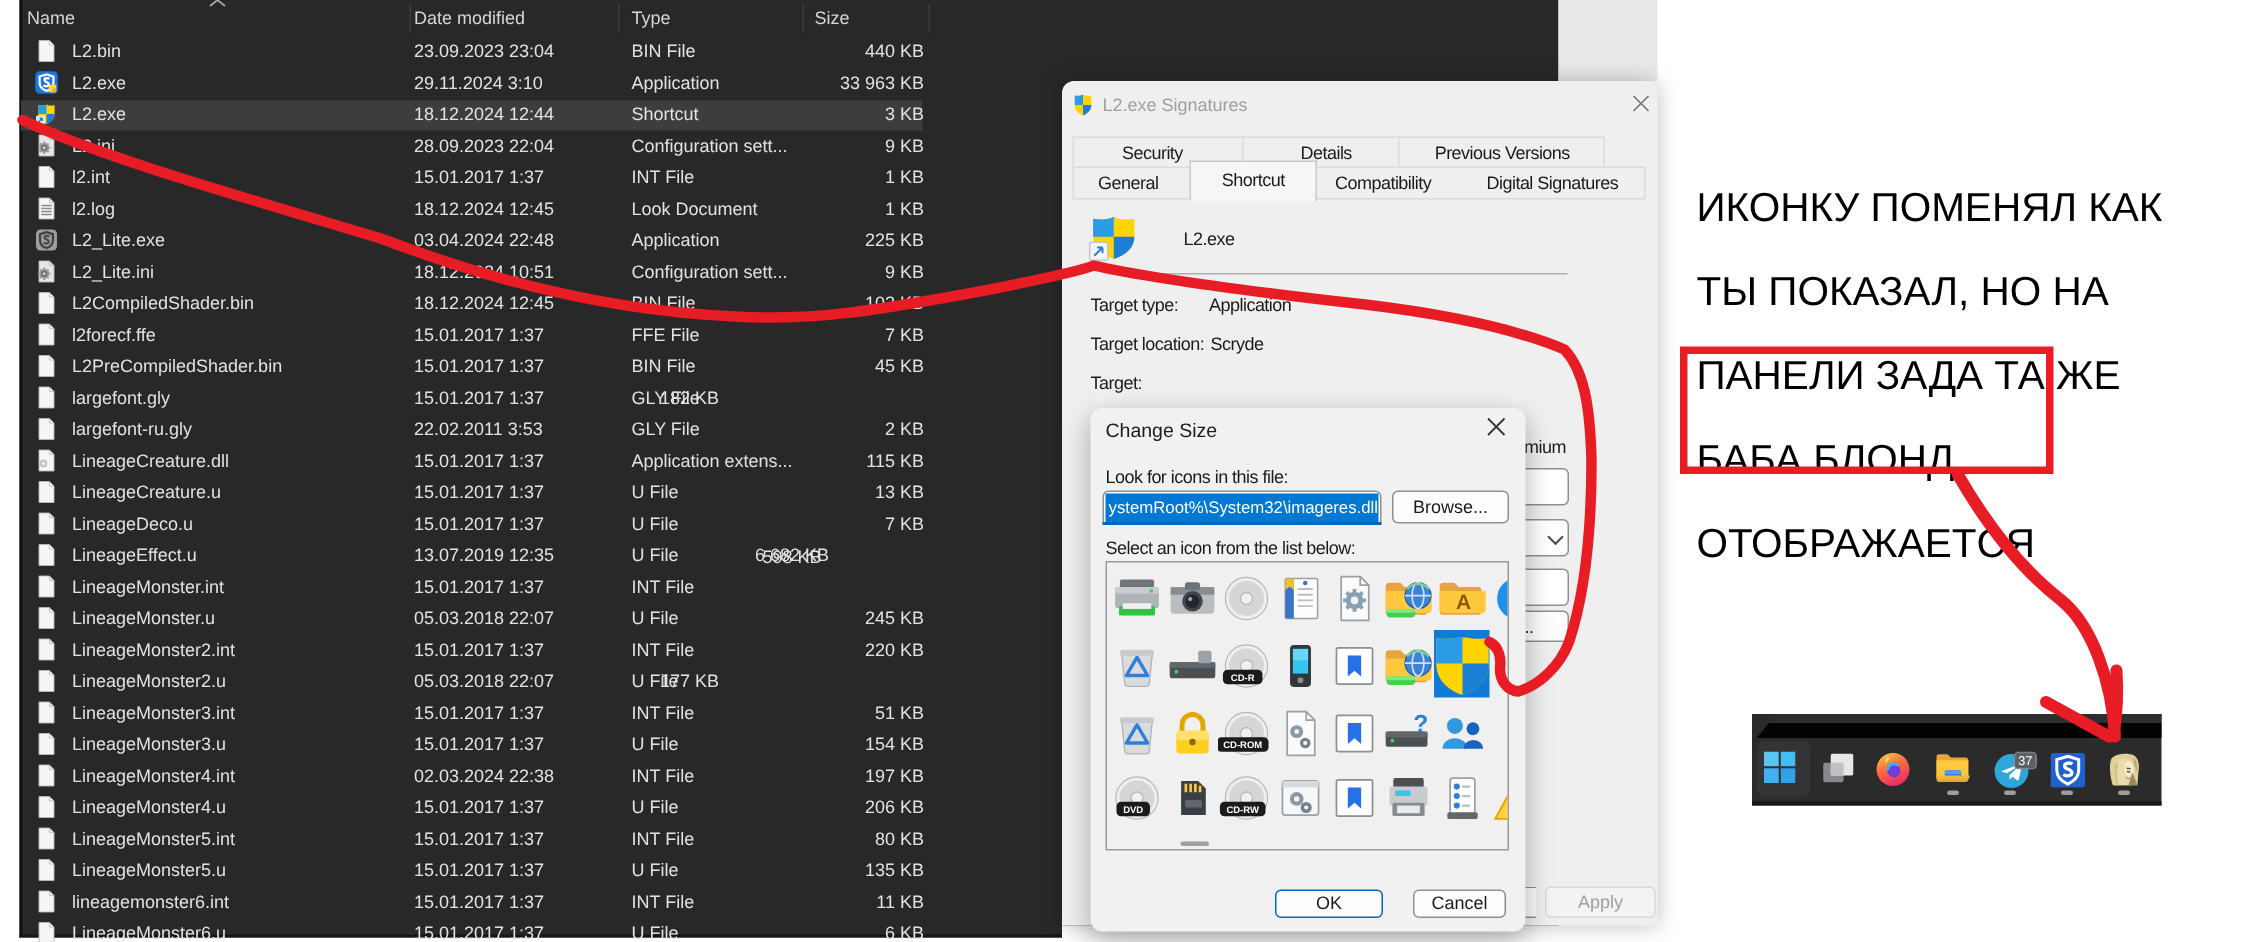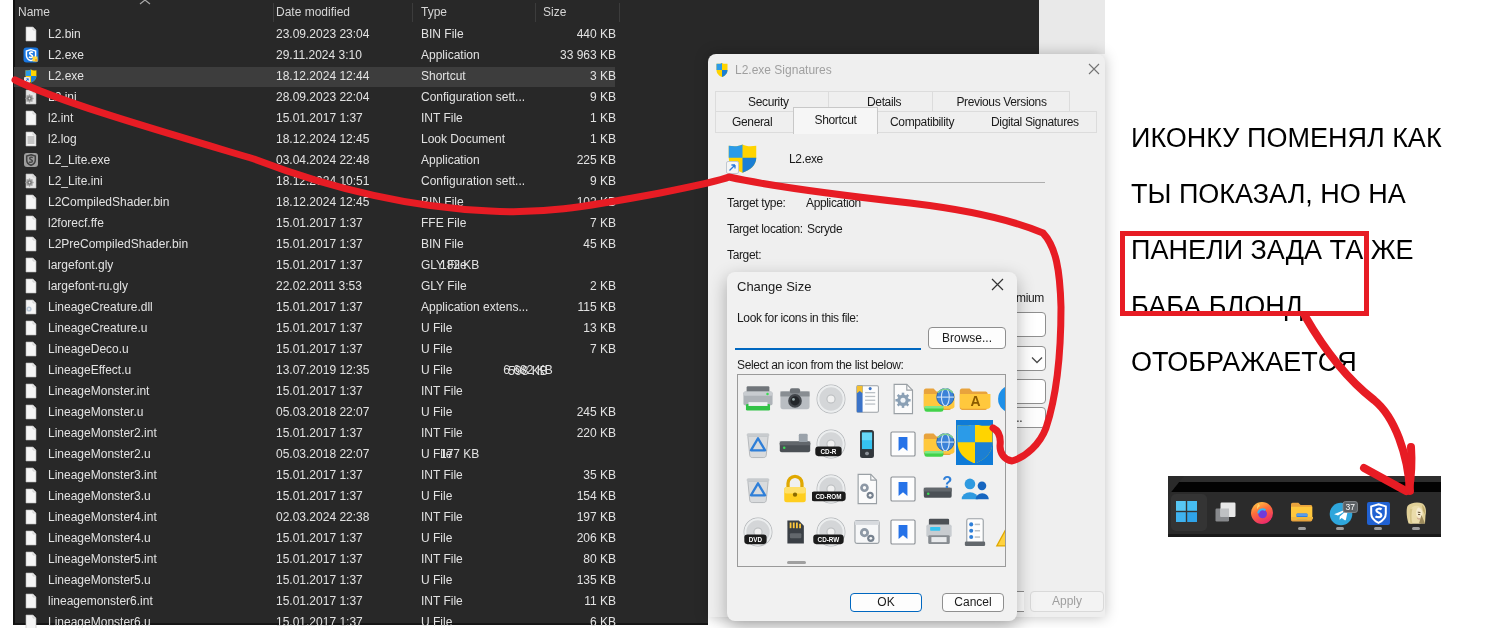--- a/index.html
+++ b/index.html
@@ -231,21 +231,21 @@
 <div class="et" style="left:276px;top:447px">05.03.2018 22:07</div>
 <div class="et" style="left:421px;top:447px">U File</div>
 <div class="et" style="left:440px;top:447px;width:176px;">177 KB</div>
 <svg class="fi" style="left:23px;top:467px" viewBox="0 0 16 16">
       <path d="M3 1h7l3 3v11H3z" fill="#f5f5f5" stroke="#b9b9b9" stroke-width="0.6"></path>
       <path d="M10 1v3h3" fill="none" stroke="#b9b9b9" stroke-width="0.6"></path>
     </svg>
 <div class="et" style="left:48px;top:468px">LineageMonster3.int</div>
 <div class="et" style="left:276px;top:468px">15.01.2017 1:37</div>
 <div class="et" style="left:421px;top:468px">INT File</div>
-<div class="et" style="left:440px;top:468px;width:176px;text-align:right">35 KB</div>
+<div class="et" style="left:440px;top:468px;width:176px;text-align:right">51 KB</div>
 <svg class="fi" style="left:23px;top:488px" viewBox="0 0 16 16">
       <path d="M3 1h7l3 3v11H3z" fill="#f5f5f5" stroke="#b9b9b9" stroke-width="0.6"></path>
       <path d="M10 1v3h3" fill="none" stroke="#b9b9b9" stroke-width="0.6"></path>
     </svg>
 <div class="et" style="left:48px;top:489px">LineageMonster3.u</div>
 <div class="et" style="left:276px;top:489px">15.01.2017 1:37</div>
 <div class="et" style="left:421px;top:489px">U File</div>
 <div class="et" style="left:440px;top:489px;width:176px;text-align:right">154 KB</div>
 <svg class="fi" style="left:23px;top:509px" viewBox="0 0 16 16">
       <path d="M3 1h7l3 3v11H3z" fill="#f5f5f5" stroke="#b9b9b9" stroke-width="0.6"></path>
@@ -355,20 +355,24 @@
   <div style="position:absolute;left:300px;top:537px;width:16px;height:21px;background:#fdfdfd;border:1px solid #8f8f8f;border-radius:4px 0 0 4px;border-right:none"></div>
   <div class="btn" style="left:322px;top:537px;width:74px;height:21px;line-height:19px;color:#9f9f9f;border-color:#d9d9d9;background:#f3f3f3">Apply</div>
 </div>
 
 <div style="position:absolute;left:727px;top:272px;width:290px;height:349px;background:#f1f1f1;border-radius:8px;box-shadow:0 6px 18px rgba(0,0,0,0.3)">
   <div style="position:absolute;left:10px;top:7px;font-size:13px;color:#1b1b1b">Change Size</div>
   <svg style="position:absolute;left:264px;top:6px" width="13" height="13" viewBox="0 0 13 13">
         <path d="M1 1 L12 12 M12 1 L1 12" stroke="#333" stroke-width="1.2"></path>
       </svg>
   <div class="lbl" style="left:10px;top:39px">Look for icons in this file:</div>
+  <div style="position:absolute;left:8px;top:55px;width:186px;height:22px;background:#fff;border:1px solid #8f8f8f;border-radius:4px 4px 0 0;overflow:hidden">
+    <div style="position:absolute;left:1px;top:1px;width:182px;height:19px;background:#0078d4"></div>
+    <div style="position:absolute;left:3px;top:4.5px;font-size:11.2px;color:#fff;white-space:pre">ystemRoot%\System32\imageres.dll</div>
+  </div>
   <div style="position:absolute;left:8px;top:76px;width:186px;height:2px;background:#0067c0"></div>
   <div class="btn" style="left:201px;top:55px;width:78px;height:22px;line-height:20px">Browse...</div>
   <div class="lbl" style="left:10px;top:86px">Select an icon from the list below:</div>
   <div style="position:absolute;left:10px;top:102px;width:269px;height:193px;background:#f0f0f0;border:1px solid #9a9a9a;overflow:hidden"></div>
   <div style="position:absolute;left:60px;top:289px;width:19px;height:3px;border-radius:1.5px;background:#a0a0a0"></div>
   <div class="btn" style="left:123px;top:321px;width:72px;height:19px;line-height:17px;border:1.5px solid #0067c0">OK</div>
   <div class="btn" style="left:215px;top:321px;width:62px;height:19px;line-height:17px">Cancel</div>
 </div>
 
 <div style="position:absolute;left:738px;top:375px;width:267px;height:191px;overflow:hidden">

